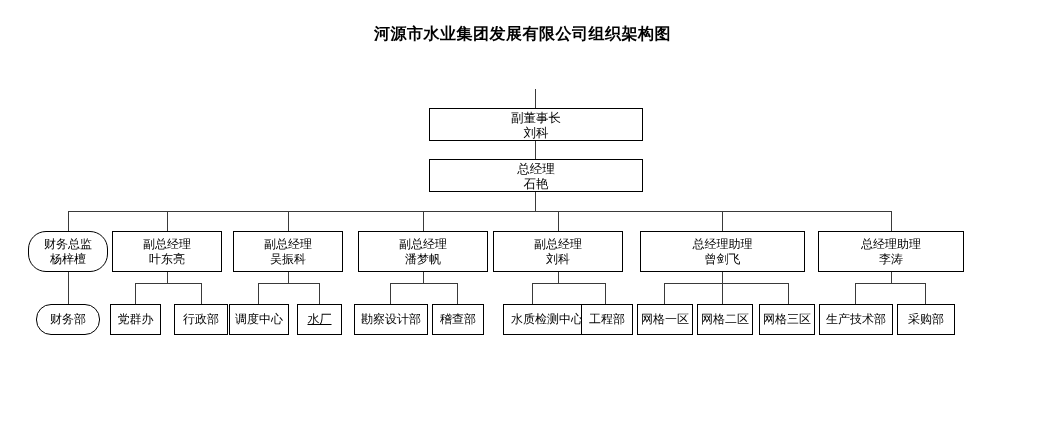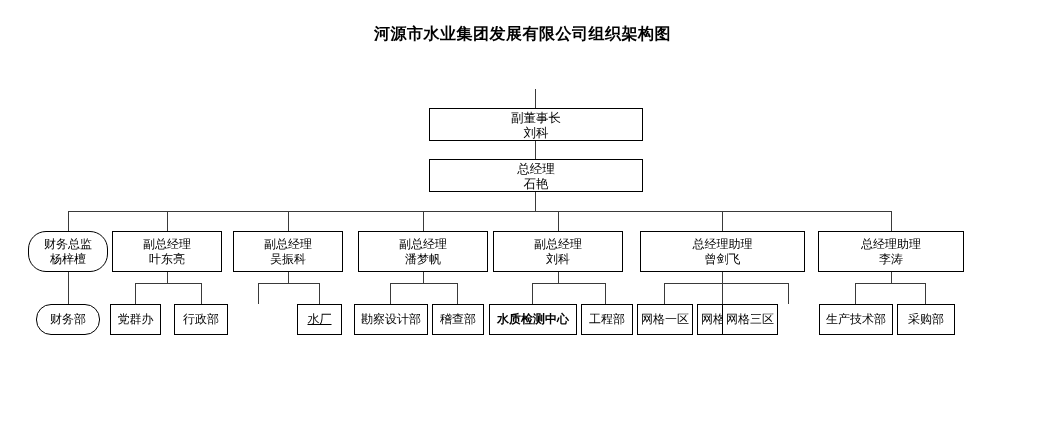--- a/index.html
+++ b/index.html
@@ -168,50 +168,53 @@
   </div>
 
   <div class="node dept" style="left:110px; top:304px; width:51px; height:31px;">
     <span>党群办</span>
   </div>
 
   <div class="node dept" style="left:174px; top:304px; width:54px; height:31px;">
     <span>行政部</span>
   </div>
 
+  <div class="node dept" style="left:229px; top:304px; width:60px; height:31px;">
+    <span>调度中心</span>
+  </div>
 
   <div class="node dept" style="left:297px; top:304px; width:45px; height:31px;text-decoration:underline;">
     <span>水厂</span>
   </div>
 
   <div class="node dept" style="left:354px; top:304px; width:74px; height:31px;">
     <span>勘察设计部</span>
   </div>
 
   <div class="node dept" style="left:432px; top:304px; width:52px; height:31px;">
     <span>稽查部</span>
   </div>
 
-  <div class="node dept" style="left:489px; top:304px; width:88px; height:31px;font-weight:bold;">
+  <div class="node dept" style="left:503px; top:304px; width:88px; height:31px;">
     <span>水质检测中心</span>
   </div>
 
   <div class="node dept" style="left:581px; top:304px; width:52px; height:31px;">
     <span>工程部</span>
   </div>
 
   <div class="node dept" style="left:637px; top:304px; width:56px; height:31px;">
     <span>网格一区</span>
   </div>
 
   <div class="node dept" style="left:697px; top:304px; width:56px; height:31px;">
     <span>网格二区</span>
   </div>
 
-  <div class="node dept" style="left:722px; top:304px; width:56px; height:31px;">
+  <div class="node dept" style="left:759px; top:304px; width:56px; height:31px;">
     <span>网格三区</span>
   </div>
 
   <div class="node dept" style="left:819px; top:304px; width:74px; height:31px;">
     <span>生产技术部</span>
   </div>
 
   <div class="node dept" style="left:897px; top:304px; width:58px; height:31px;">
     <span>采购部</span>
   </div>

